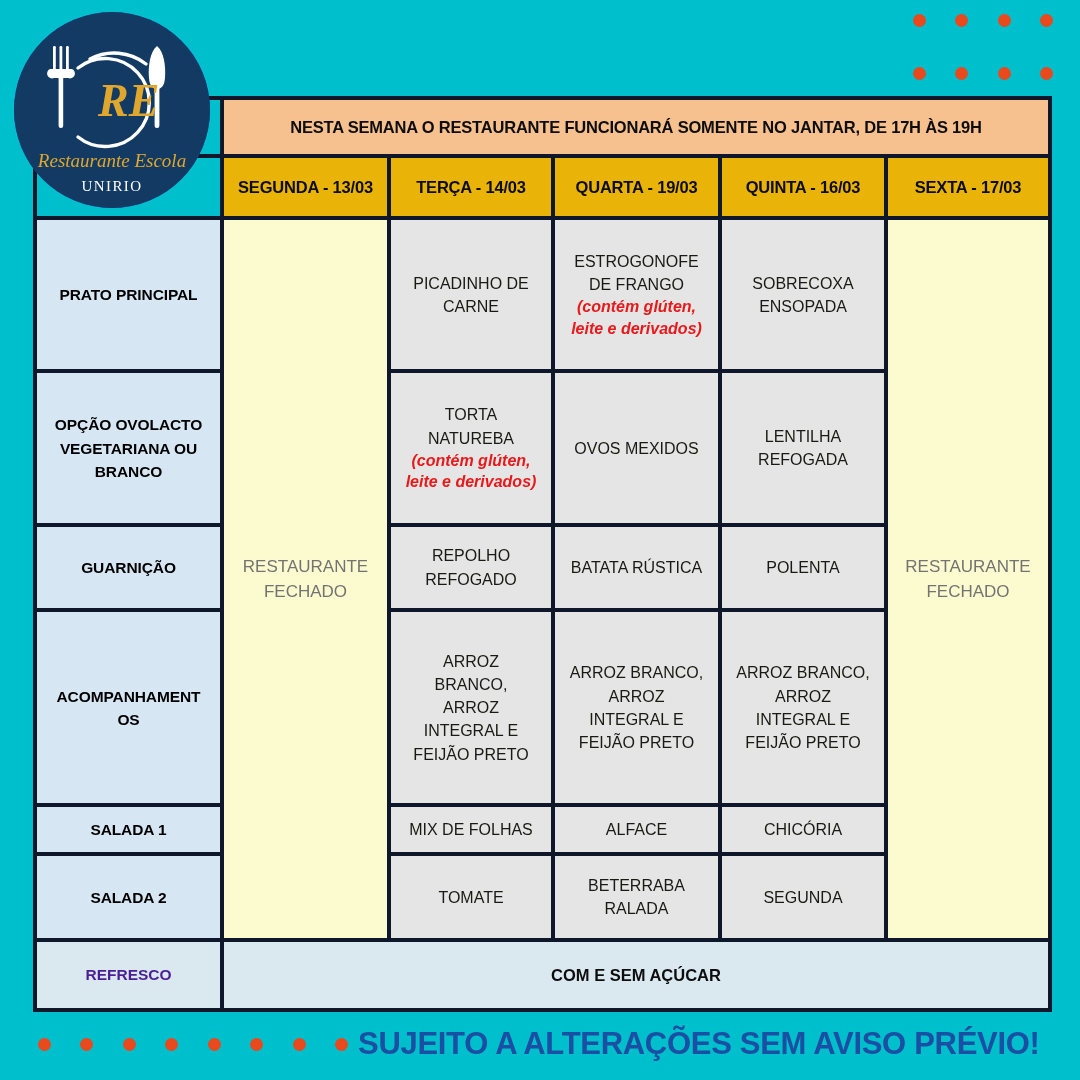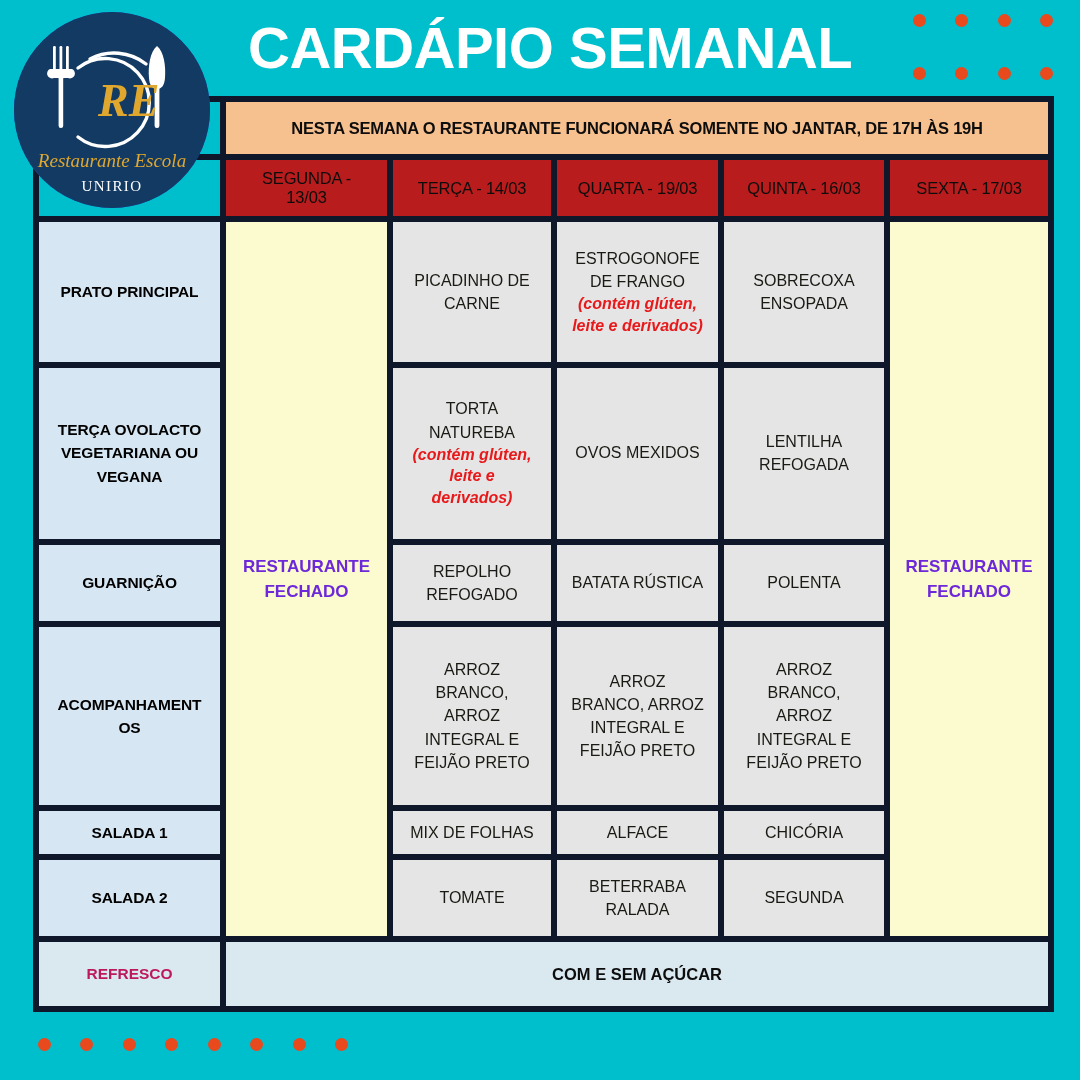--- a/index.html
+++ b/index.html
@@ -66,21 +66,21 @@
     left: 33px; top: 96px;
     width: 1015px; height: 916px;
   }
   table.menu {
     width: 1015px;
     height: 916px;
     border-collapse: collapse;
     table-layout: fixed;
   }
   table.menu td {
-    border: 6px solid #0f172a;
+    border: 4px solid #0f172a;
     vertical-align: middle;
     text-align: center;
     padding: 2px 14px;
   }
 
   
   td.notice {
     background: #f7c08f;
     height: 58px;
     font-size: 16.5px;
@@ -91,24 +91,24 @@
     letter-spacing: -0.2px;
     border-left: 1px solid #55565a;
   }
   td.blank-corner {
     background: transparent;
     border: none;
   }
 
   
   td.dayhead {
-    background: #b91c1c;
+    background: #eab308;
     height: 62px;
     font-size: 16.5px;
-    font-weight: 400;
+    font-weight: 700;
     color: #0d0d0d;
     letter-spacing: -0.2px;
   }
 
   
   td.rowlabel {
     background: #d6e6f2;
     font-size: 15.5px;
     font-weight: 700;
     color: #000000;
@@ -120,32 +120,32 @@
   td.meal {
     background: #e5e5e5;
     font-size: 16px;
     font-weight: 400;
     color: #1a1a14;
     line-height: 1.45;
   }
   td.closed {
     background: #fcfbcf;
     font-size: 17px;
-    font-weight: 700;
-    color: #6d28d9;
+    font-weight: 400;
+    color: #737373;
     line-height: 1.5;
   }
 
   
   td.refresco-label {
     background: #dae8f0;
     height: 70px;
     font-size: 15.5px;
     font-weight: 700;
-    color: #be185d;
+    color: #4c1d95;
   }
   td.refresco-value {
     background: #dae8f0;
     font-size: 16.5px;
     font-weight: 700;
     color: #0d0d0d;
   }
 
   .allergen {
     display: block;
@@ -185,21 +185,20 @@
     white-space: nowrap;
     letter-spacing: -0.3px;
   }
 </style>
 </head>
 <body>
 
 <div class="poster">
 
   <div class="header">
-    <div class="title">CARDÁPIO SEMANAL</div>
     <div class="dot-grid">
       <span class="dot"></span>
       <span class="dot"></span>
       <span class="dot"></span>
       <span class="dot"></span>
       <span class="dot"></span>
       <span class="dot"></span>
       <span class="dot"></span>
       <span class="dot"></span>
     </div>
@@ -280,21 +279,21 @@
         <td class="meal">
           <span>SOBRECOXA ENSOPADA</span>
         </td>
         <td class="closed" rowspan="6">
           <span>RESTAURANTE</span><br>
           <span>FECHADO</span>
         </td>
       </tr>
 
       <tr>
-        <td class="rowlabel">TERÇA OVOLACTO VEGETARIANA OU VEGANA</td>
+        <td class="rowlabel">OPÇÃO OVOLACTO VEGETARIANA OU BRANCO</td>
         <td class="meal">
           <span>TORTA NATUREBA</span>
           <span class="allergen">
             <span>(contém glúten,</span><br>
             <span>leite e derivados)</span>
           </span>
         </td>
         <td class="meal">
           <span>OVOS MEXIDOS</span>
         </td>
@@ -367,15 +366,16 @@
     <div class="footer-dots">
       <span class="dot"></span>
       <span class="dot"></span>
       <span class="dot"></span>
       <span class="dot"></span>
       <span class="dot"></span>
       <span class="dot"></span>
       <span class="dot"></span>
       <span class="dot"></span>
     </div>
+    <div class="footer-text">SUJEITO A ALTERAÇÕES SEM AVISO PRÉVIO!</div>
   </div>
 
 </div>
 
 </body></html>

